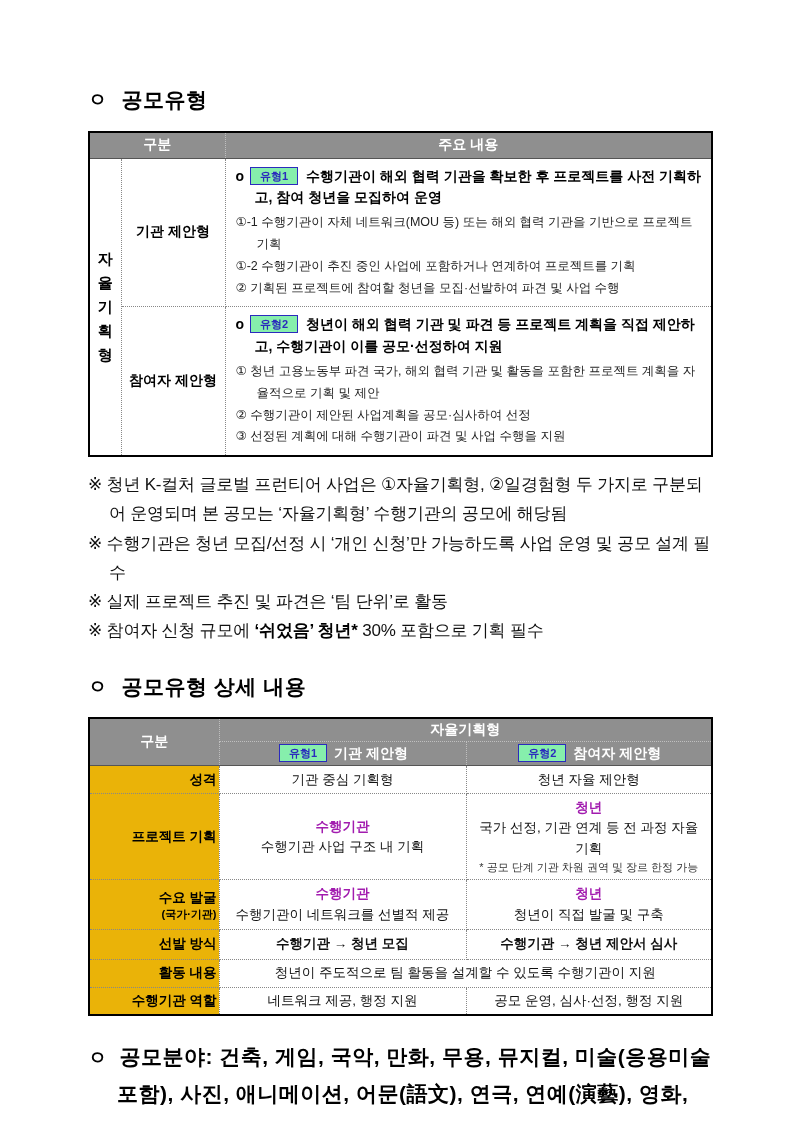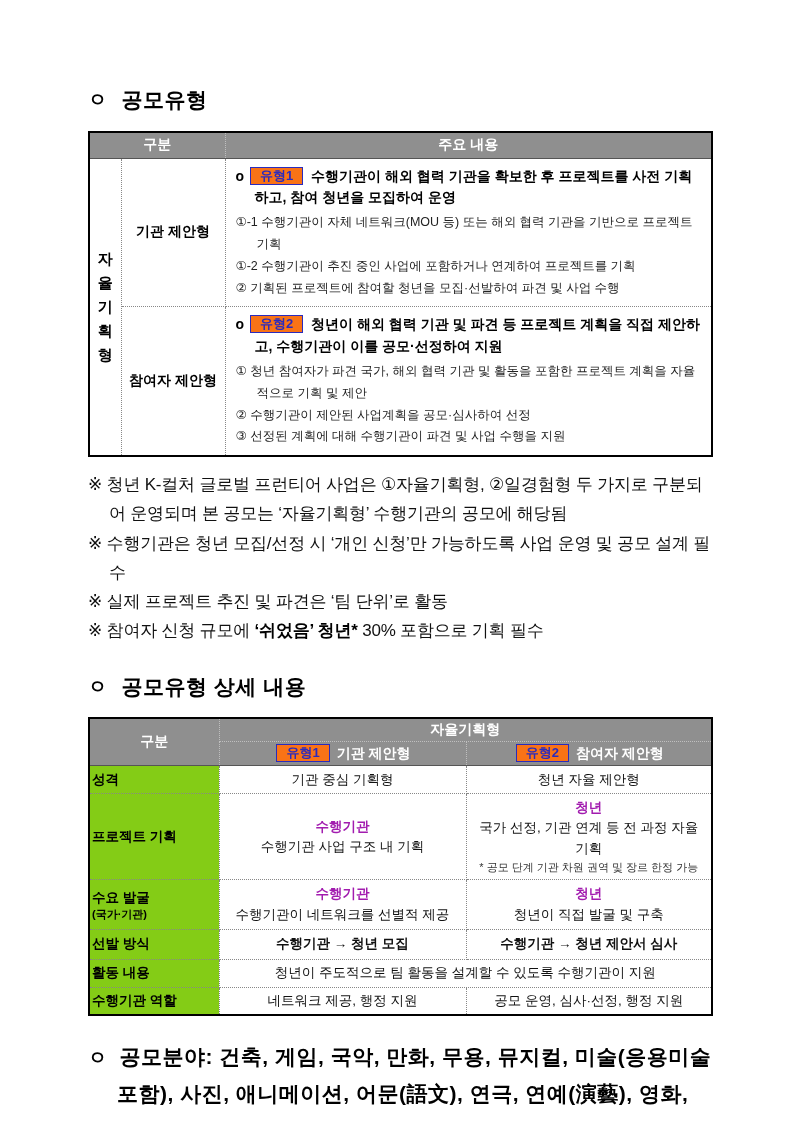--- a/index.html
+++ b/index.html
@@ -42,22 +42,22 @@
   }
   .t1 .rowlabel { width: 104px; text-align: center; font-weight: bold; font-size: 14px; color: #000; }
   .t1 .cell { padding: 7px 8px 7px 10px; }
   .t1 tbody tr:first-child td { border-top: 1px solid #555; }
   .intro {
     font-weight: bold; font-size: 14px; line-height: 1.55; color: #000;
     padding-left: 19px; text-indent: -19px; margin-bottom: 3px;
   }
   .badge {
     display: inline-block; text-indent: 0;
-    border: 1.5px solid #2b2bbd; color: #2b2bbd; background: #f97316;
-    font-size: 13px; font-weight: bold; line-height: 14px;
+    border: 1.5px solid #2b2bbd; color: #2b2bbd; background: #86efac;
+    font-size: 11px; font-weight: bold; line-height: 14px;
     padding: 1px 9px; margin: 0 4px 2px 2px; vertical-align: 1px;
   }
   .item {
     font-size: 12.5px; line-height: 1.75; color: #222;
     padding-left: 21px; text-indent: -21px; font-weight: normal;
   }
 
   
   .notes { margin-top: 13px; }
   .note {
@@ -69,22 +69,22 @@
     margin-top: 5px; font-size: 12px; line-height: 2.15; color: #222;
     padding-left: 26px; text-indent: -14px; letter-spacing: -0.2px;
   }
   .footnote b { color: #000; }
 
   
   .t2 thead th { height: 24px; }
   .t2 .corner { width: 130px; }
   .t2 .sub th .badge { margin-right: 7px; }
   .t2 tbody .lbl {
-    background: #84cc16; font-weight: bold; font-size: 13.5px; color: #000;
-    text-align: left; padding: 4px 2px;
+    background: #eab308; font-weight: bold; font-size: 13.5px; color: #000;
+    text-align: right; padding: 4px 2px;
   }
   .t2 tbody .lbl .sublbl { font-size: 11px; font-weight: bold; display: block; line-height: 1.2; margin-top: 1px; }
   .t2 tbody td.val {
     text-align: center; font-size: 13.5px; color: #111; padding: 4px 6px;
   }
   .t2 tbody tr:first-child td { border-top: 1px solid #555; }
   .t2 .cellhead { font-weight: bold; color: #a21caf; display: block; line-height: 1.5; }
   .t2 .celltext { display: block; line-height: 1.5; }
   .t2 .cellnote { display: block; font-size: 11px; color: #333; line-height: 1.5; }
   .t2 .boldval { font-weight: bold; color: #000; }
@@ -131,21 +131,21 @@
           <div class="intro"><span>o</span> <span class="badge">유형1</span> <span>수행기관이 해외 협력 기관을 확보한 후 프로젝트를 사전 기획하고, 참여 청년을 모집하여 운영</span></div>
           <div class="item">①-1 수행기관이 자체 네트워크(MOU 등) 또는 해외 협력 기관을 기반으로 프로젝트 기획</div>
           <div class="item">①-2 수행기관이 추진 중인 사업에 포함하거나 연계하여 프로젝트를 기획</div>
           <div class="item">② 기획된 프로젝트에 참여할 청년을 모집·선발하여 파견 및 사업 수행</div>
         </td>
       </tr>
       <tr>
         <td class="rowlabel">참여자 제안형</td>
         <td class="cell">
           <div class="intro"><span>o</span> <span class="badge">유형2</span> <span>청년이 해외 협력 기관 및 파견 등 프로젝트 계획을 직접 제안하고, 수행기관이 이를 공모·선정하여 지원</span></div>
-          <div class="item">① 청년 참여자가 파견 국가, 해외 협력 기관 및 활동을 포함한 프로젝트 계획을 자율적으로 기획 및 제안</div>
+          <div class="item">① 청년 고용노동부 파견 국가, 해외 협력 기관 및 활동을 포함한 프로젝트 계획을 자율적으로 기획 및 제안</div>
           <div class="item">② 수행기관이 제안된 사업계획을 공모·심사하여 선정</div>
           <div class="item">③ 선정된 계획에 대해 수행기관이 파견 및 사업 수행을 지원</div>
         </td>
       </tr>
     </tbody>
   </table>
 
   <div class="notes">
     <div class="note"><span>※</span> <span>청년 K-컬처 글로벌 프런티어 사업은 ①자율기획형, ②일경험형 두 가지로 구분되어 운영되며 본 공모는 ‘자율기획형’ 수행기관의 공모에 해당됨</span></div>
     <div class="note"><span>※</span> <span>수행기관은 청년 모집/선정 시 ‘개인 신청’만 가능하도록 사업 운영 및 공모 설계 필수</span></div>

